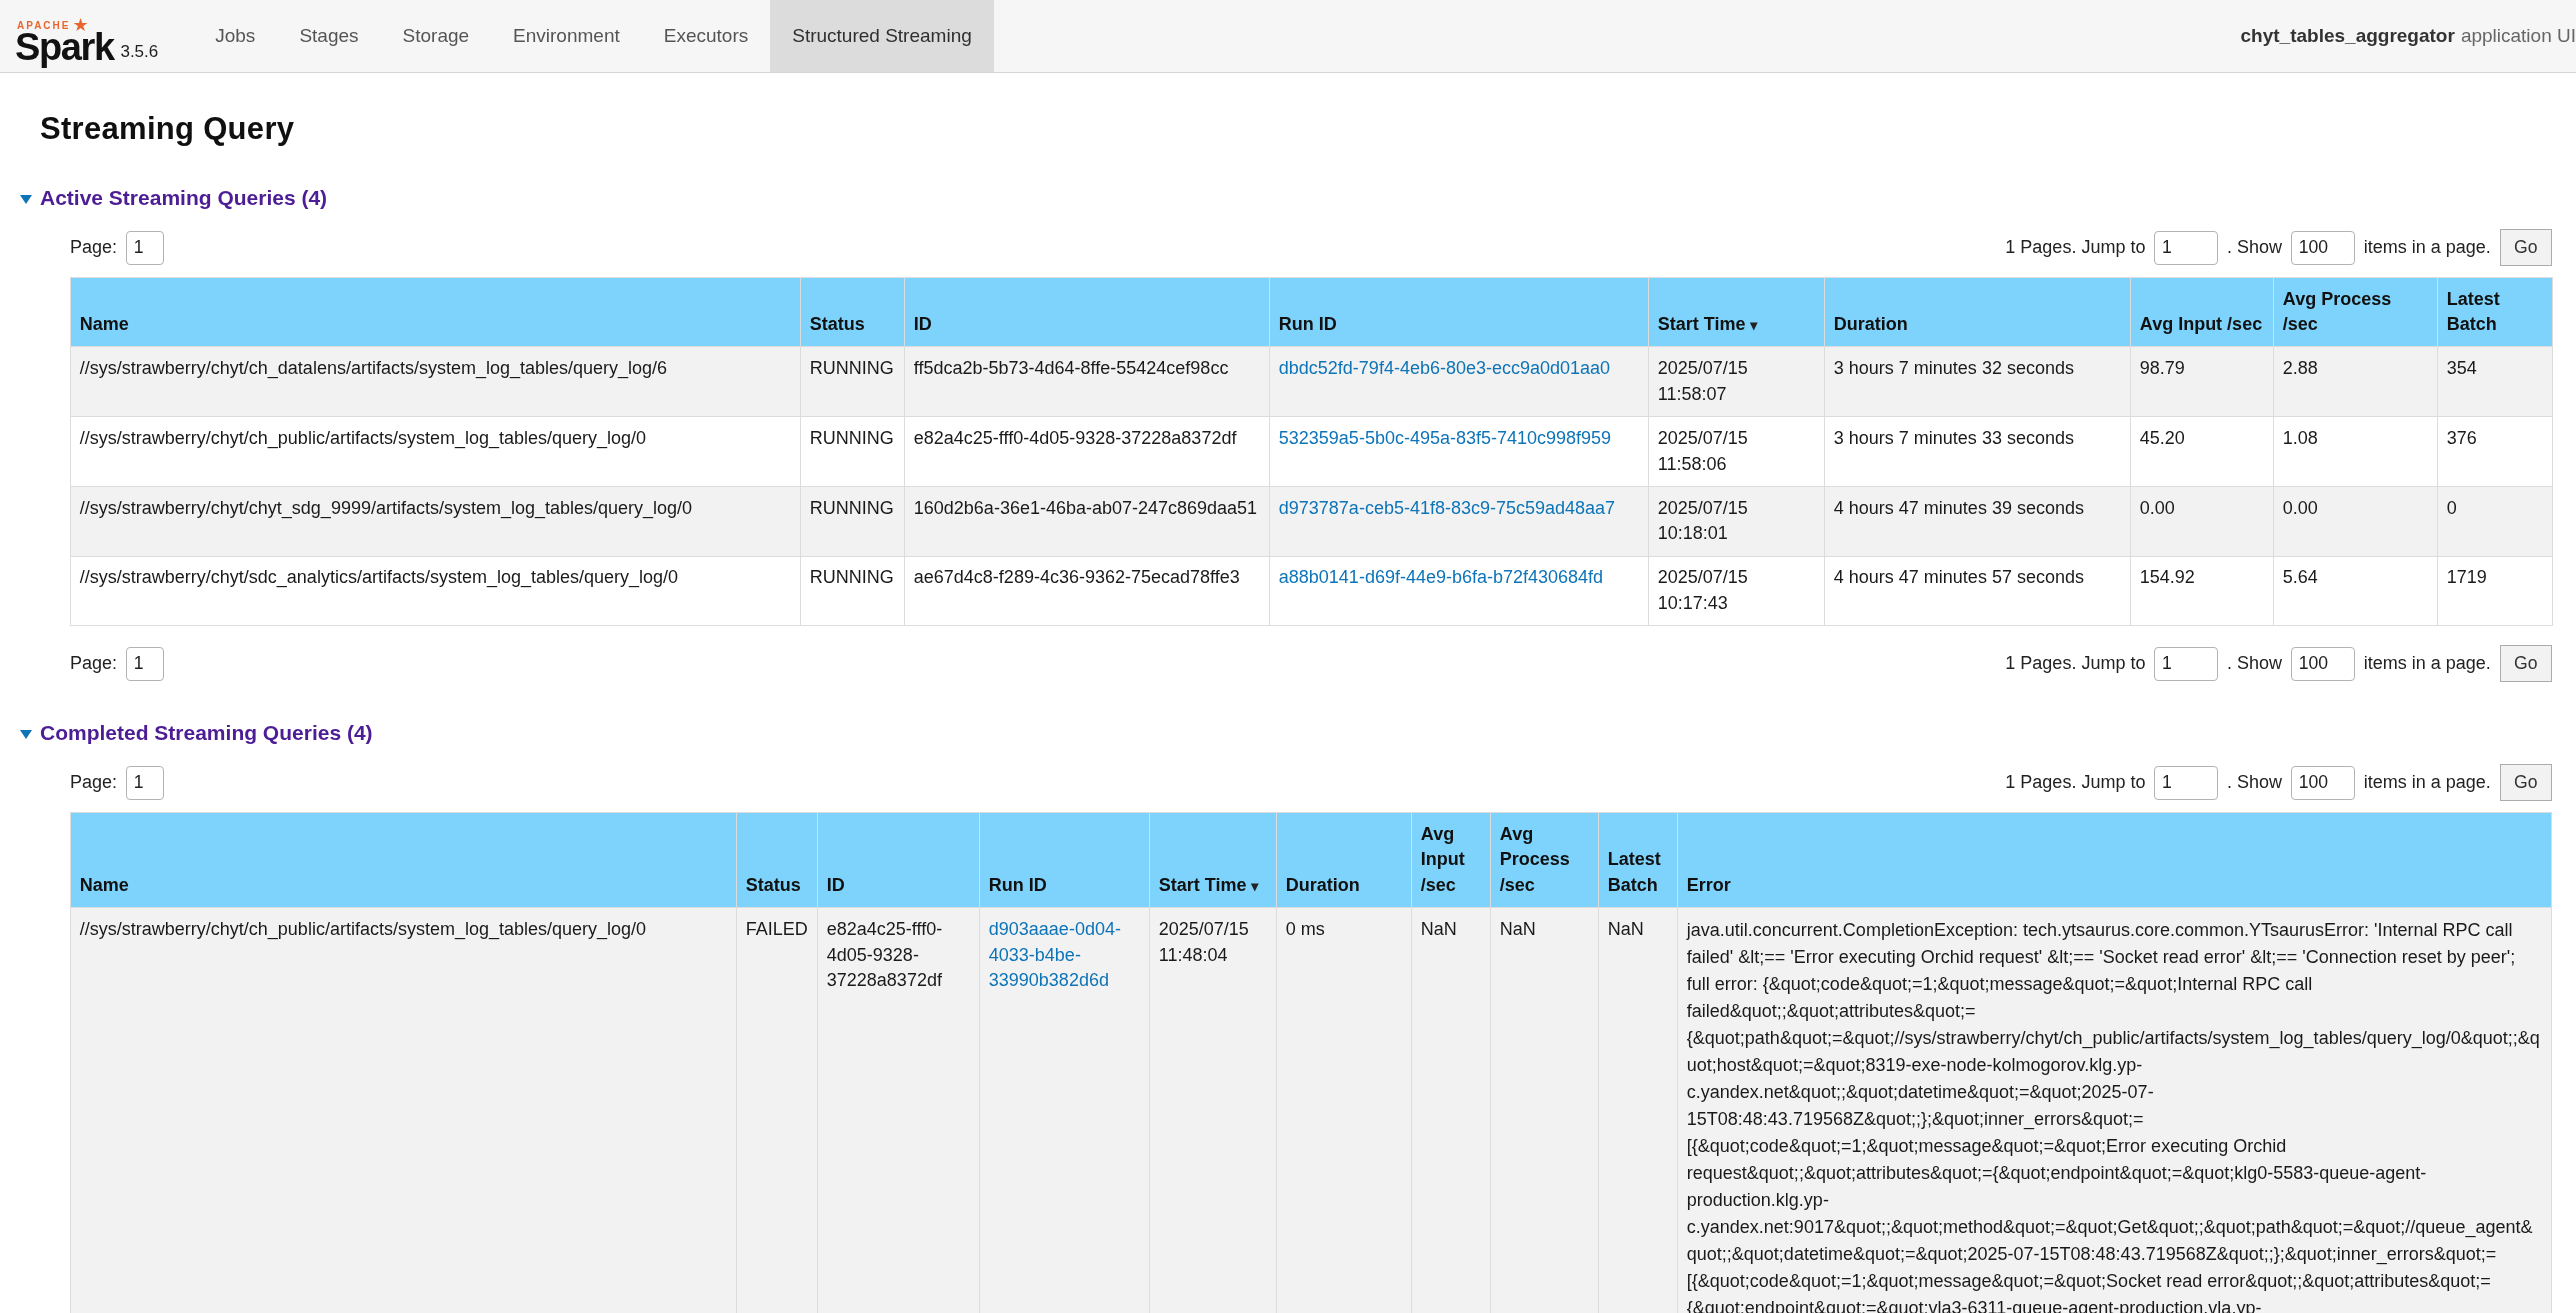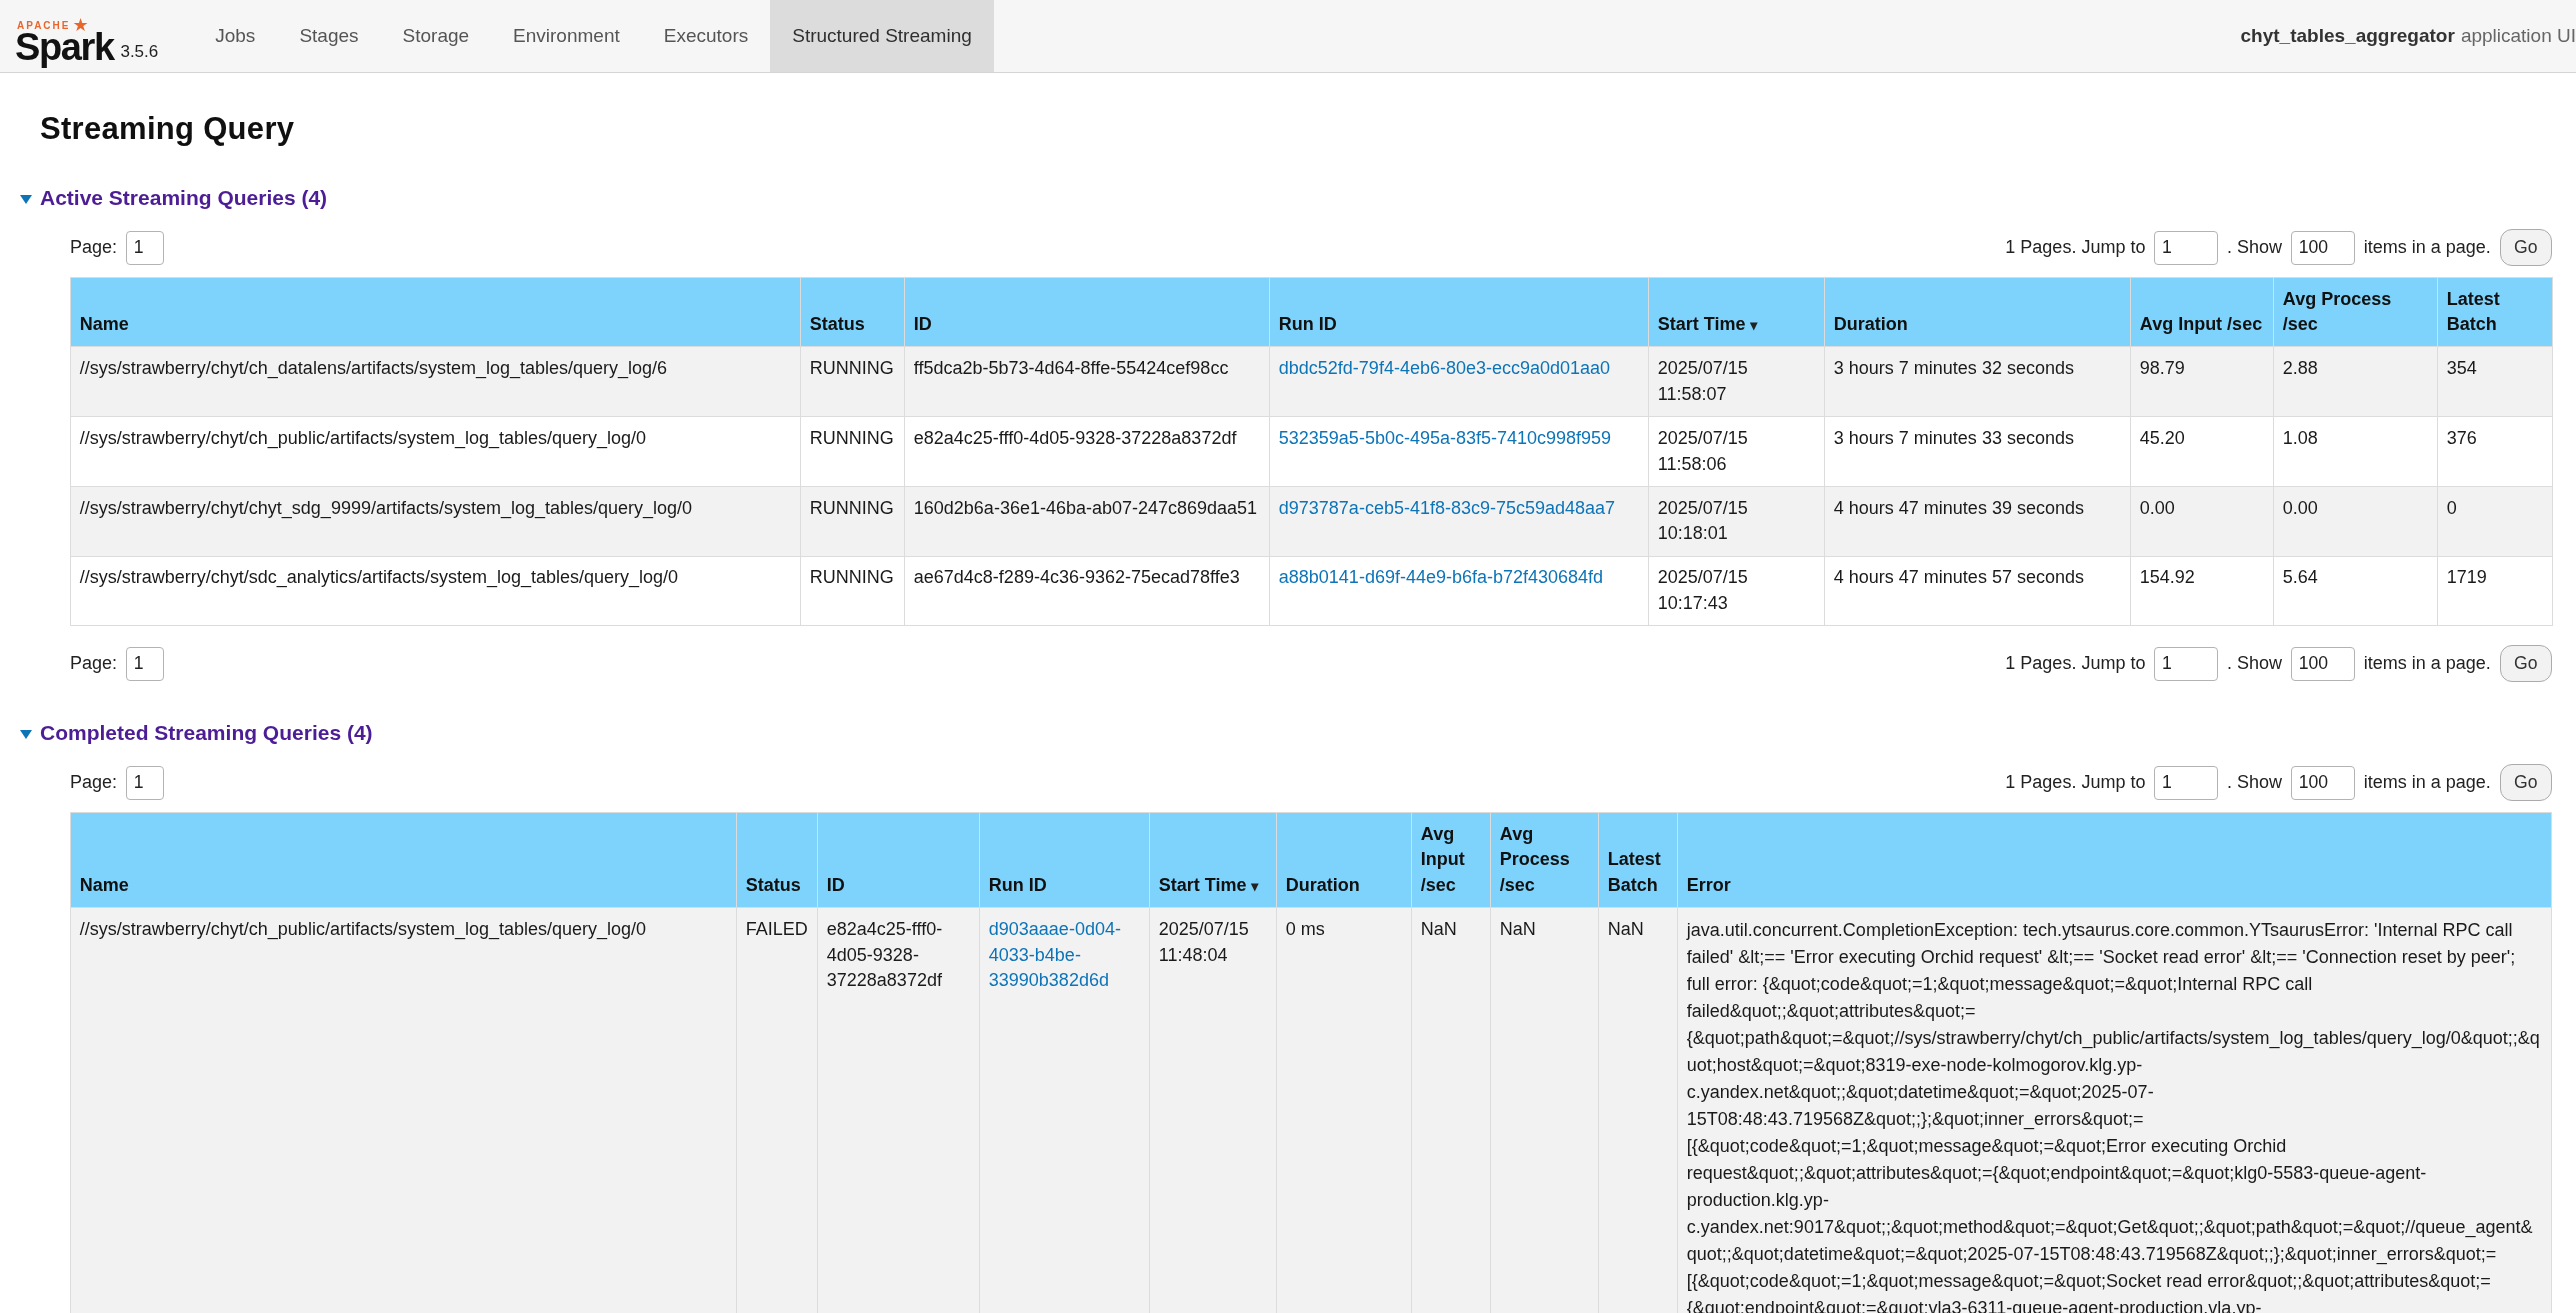--- a/index.html
+++ b/index.html
@@ -47,21 +47,21 @@
 
   
   .pager { display: flex; align-items: center; gap: 8.8px; font-size: 18px; color: #222; margin: 19px 0 10.8px 0; }
   .flex-spacer { flex: 1; }
   .num-input {
     width: 38px; height: 34px; border: 1.4px solid #b3b3b3; border-radius: 4px;
     font-family: inherit; font-size: 17.6px; color: #222; padding: 0 6.8px; background: #fff;
   }
   .num-input.wide { width: 64px; }
   .go-btn {
-    height: 37px; padding: 0 13.5px; border: 1.4px solid #ababab; border-radius: 12px;
+    height: 37px; padding: 0 13.5px; border: 1.4px solid #ababab; border-radius: 0;
     background: #f2f2f2; font-family: inherit; font-size: 17.6px; color: #333; cursor: pointer;
   }
 
   
   .qtable {
     width: 100%; border-collapse: collapse; table-layout: fixed;
     font-size: 18px; line-height: 1.42; color: #1a1a1a; margin: 8px 0 10.8px 0;
   }
   .qtable th, .qtable td { border: 1.4px solid #dcdcdc; padding: 8.8px 8.8px; text-align: left; }
   .qtable th { vertical-align: bottom; font-weight: bold; color: #111; background: #7dd3fc; cursor: pointer; }

